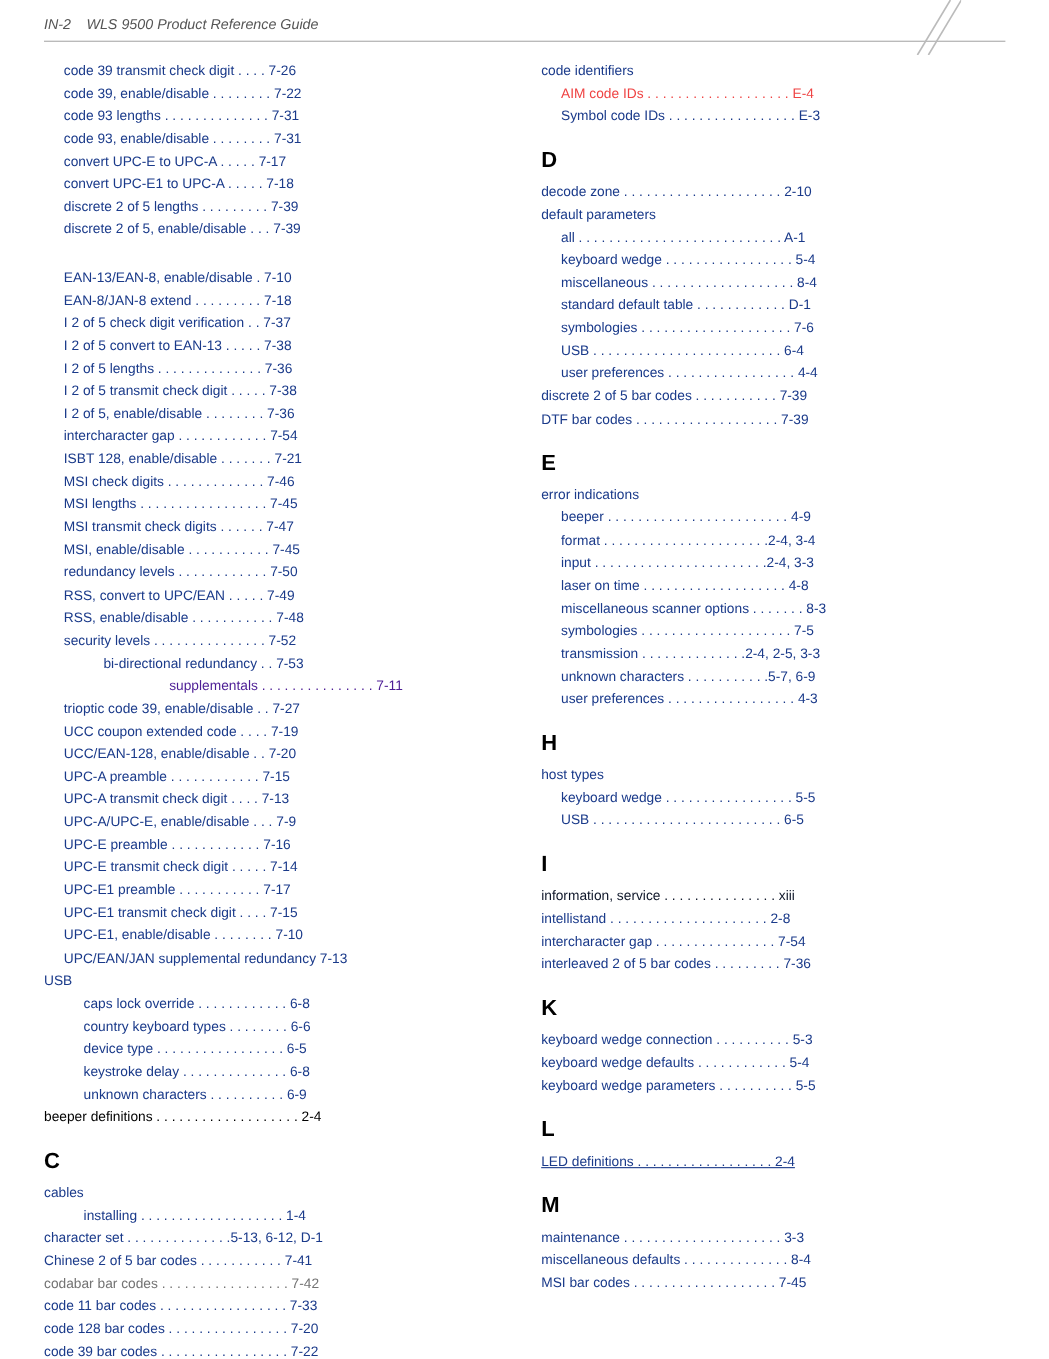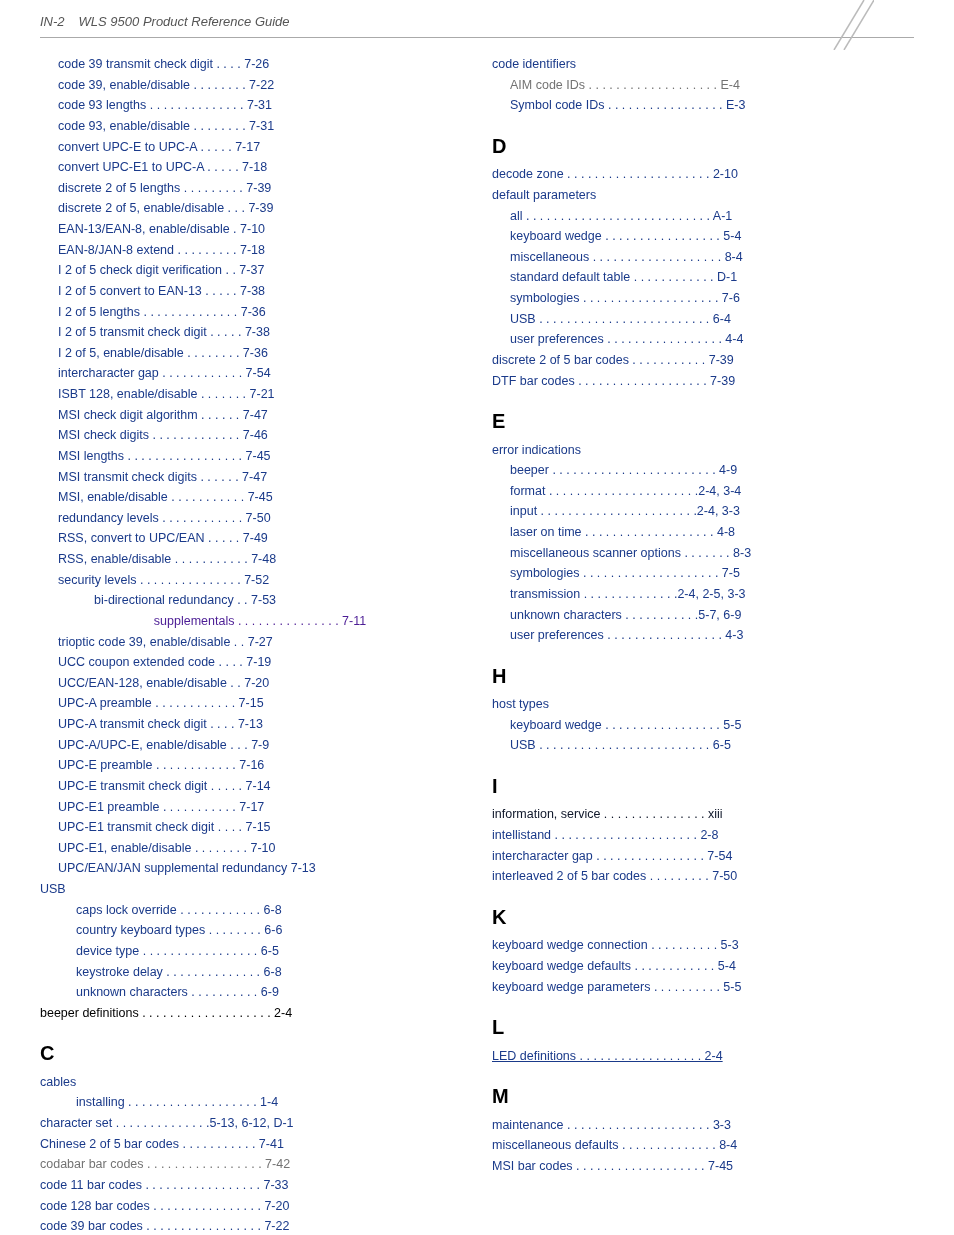--- a/index.html
+++ b/index.html
@@ -42,30 +42,29 @@
   <div style="flex:1; min-width:0; font-size:12.2px; line-height:1.62; color:#1a3a8a;">
 
     <span class="entry-line indent1" style="display:block; padding-left:18px; color:#1a3a8a;">code 39 transmit check digit  . . . . 7-26</span>
     <span class="entry-line indent1" style="display:block; padding-left:18px; color:#1a3a8a;">code 39, enable/disable  . . . . . . . . 7-22</span>
     <span class="entry-line indent1" style="display:block; padding-left:18px; color:#1a3a8a;">code 93 lengths  . . . . . . . . . . . . . . 7-31</span>
     <span class="entry-line indent1" style="display:block; padding-left:18px; color:#1a3a8a;">code 93, enable/disable  . . . . . . . . 7-31</span>
     <span class="entry-line indent1" style="display:block; padding-left:18px; color:#1a3a8a;">convert UPC-E to UPC-A  . . . . . 7-17</span>
     <span class="entry-line indent1" style="display:block; padding-left:18px; color:#1a3a8a;">convert UPC-E1 to UPC-A  . . . . . 7-18</span>
     <span class="entry-line indent1" style="display:block; padding-left:18px; color:#1a3a8a;">discrete 2 of 5 lengths  . . . . . . . . . 7-39</span>
     <span class="entry-line indent1" style="display:block; padding-left:18px; color:#1a3a8a;">discrete 2 of 5, enable/disable  . . . 7-39</span>
-    <span class="entry-line indent1" style="display:block; padding-left:18px; color:#1a3a8a;">EAN-13/EAN-8, enable/disable  . 7-10</span>
+    <span class="entry-line indent1" style="display:block; padding-left:18px; color:#1a3a8a;margin-top:23px;">EAN-13/EAN-8, enable/disable  . 7-10</span>
     <span class="entry-line indent1" style="display:block; padding-left:18px; color:#1a3a8a;">EAN-8/JAN-8 extend  . . . . . . . . . 7-18</span>
     <span class="entry-line indent1" style="display:block; padding-left:18px; color:#1a3a8a;">I 2 of 5 check digit verification  . . 7-37</span>
     <span class="entry-line indent1" style="display:block; padding-left:18px; color:#1a3a8a;">I 2 of 5 convert to EAN-13  . . . . . 7-38</span>
     <span class="entry-line indent1" style="display:block; padding-left:18px; color:#1a3a8a;">I 2 of 5 lengths  . . . . . . . . . . . . . . 7-36</span>
     <span class="entry-line indent1" style="display:block; padding-left:18px; color:#1a3a8a;">I 2 of 5 transmit check digit  . . . . . 7-38</span>
     <span class="entry-line indent1" style="display:block; padding-left:18px; color:#1a3a8a;">I 2 of 5, enable/disable  . . . . . . . . 7-36</span>
     <span class="entry-line indent1" style="display:block; padding-left:18px; color:#1a3a8a;">intercharacter gap  . . . . . . . . . . . . 7-54</span>
     <span class="entry-line indent1" style="display:block; padding-left:18px; color:#1a3a8a;">ISBT 128, enable/disable  . . . . . . . 7-21</span>
-    <span class="entry-line indent1" style="display:block; padding-left:18px; color:#1a3a8a;">MSI check digit algorithm  . . . . . . 7-47</span>
     <span class="entry-line indent1" style="display:block; padding-left:18px; color:#1a3a8a;">MSI check digits  . . . . . . . . . . . . . 7-46</span>
     <span class="entry-line indent1" style="display:block; padding-left:18px; color:#1a3a8a;">MSI lengths  . . . . . . . . . . . . . . . . . 7-45</span>
     <span class="entry-line indent1" style="display:block; padding-left:18px; color:#1a3a8a;">MSI transmit check digits  . . . . . . 7-47</span>
     <span class="entry-line indent1" style="display:block; padding-left:18px; color:#1a3a8a;">MSI, enable/disable  . . . . . . . . . . . 7-45</span>
     <span class="entry-line indent1" style="display:block; padding-left:18px; color:#1a3a8a;">redundancy levels  . . . . . . . . . . . . 7-50</span>
     <span class="entry-line indent1" style="display:block; padding-left:18px; color:#1a3a8a;">RSS, convert to UPC/EAN  . . . . . 7-49</span>
     <span class="entry-line indent1" style="display:block; padding-left:18px; color:#1a3a8a;">RSS, enable/disable  . . . . . . . . . . . 7-48</span>
     <span class="entry-line indent1" style="display:block; padding-left:18px; color:#1a3a8a;">security levels  . . . . . . . . . . . . . . . 7-52</span>
     <span class="entry-line" style="display:block; padding-left:54px; color:#1a3a8a;">bi-directional redundancy  . . 7-53</span>
     <span class="entry-line indent1" style="display:block; padding-left:18px; color:#4c1d95;text-align:center;">supplementals  . . . . . . . . . . . . . . . 7-11</span>
@@ -97,21 +96,21 @@
     <span class="entry-line" style="display:block; color:#737373;">codabar bar codes  . . . . . . . . . . . . . . . . . 7-42</span>
     <span class="entry-line" style="display:block; color:#1a3a8a;">code 11 bar codes  . . . . . . . . . . . . . . . . . 7-33</span>
     <span class="entry-line" style="display:block; color:#1a3a8a;">code 128 bar codes  . . . . . . . . . . . . . . . . 7-20</span>
     <span class="entry-line" style="display:block; color:#1a3a8a;">code 39 bar codes  . . . . . . . . . . . . . . . . . 7-22</span>
 
   </div>
 
   <div style="flex:1; min-width:0; font-size:12.2px; line-height:1.62; color:#1a3a8a;">
 
     <span class="entry-line" style="display:block; color:#1a3a8a;">code identifiers</span>
-    <span class="entry-line" style="display:block; padding-left:18px; color:#737373;">AIM code IDs  . . . . . . . . . . . . . . . . . . . E-4</span>
+    <span class="entry-line" style="display:block; padding-left:18px; color:#ef4444;">AIM code IDs  . . . . . . . . . . . . . . . . . . . E-4</span>
     <span class="entry-line" style="display:block; padding-left:18px; color:#1a3a8a;">Symbol code IDs  . . . . . . . . . . . . . . . . . E-3</span>
 
     <div style="font-size:20px; font-weight:bold; color:#000; margin-top:14px; margin-bottom:2px;">D</div>
     <span class="entry-line" style="display:block; color:#1a3a8a;">decode zone  . . . . . . . . . . . . . . . . . . . . . 2-10</span>
     <span class="entry-line" style="display:block; color:#1a3a8a;">default parameters</span>
     <span class="entry-line" style="display:block; padding-left:18px; color:#1a3a8a;">all  . . . . . . . . . . . . . . . . . . . . . . . . . . . A-1</span>
     <span class="entry-line" style="display:block; padding-left:18px; color:#1a3a8a;">keyboard wedge  . . . . . . . . . . . . . . . . . 5-4</span>
     <span class="entry-line" style="display:block; padding-left:18px; color:#1a3a8a;">miscellaneous  . . . . . . . . . . . . . . . . . . . 8-4</span>
     <span class="entry-line" style="display:block; padding-left:18px; color:#1a3a8a;">standard default table  . . . . . . . . . . . . D-1</span>
     <span class="entry-line" style="display:block; padding-left:18px; color:#1a3a8a;">symbologies  . . . . . . . . . . . . . . . . . . . . 7-6</span>
@@ -134,21 +133,21 @@
 
     <div style="font-size:20px; font-weight:bold; color:#000; margin-top:14px; margin-bottom:2px;">H</div>
     <span class="entry-line" style="display:block; color:#1a3a8a;">host types</span>
     <span class="entry-line" style="display:block; padding-left:18px; color:#1a3a8a;">keyboard wedge  . . . . . . . . . . . . . . . . . 5-5</span>
     <span class="entry-line" style="display:block; padding-left:18px; color:#1a3a8a;">USB  . . . . . . . . . . . . . . . . . . . . . . . . . 6-5</span>
 
     <div style="font-size:20px; font-weight:bold; color:#000; margin-top:14px; margin-bottom:2px;">I</div>
     <span class="entry-line" style="display:block; color:#0f172a;">information, service  . . . . . . . . . . . . . . . xiii</span>
     <span class="entry-line" style="display:block; color:#1a3a8a;">intellistand  . . . . . . . . . . . . . . . . . . . . . 2-8</span>
     <span class="entry-line" style="display:block; color:#1a3a8a;">intercharacter gap  . . . . . . . . . . . . . . . . 7-54</span>
-    <span class="entry-line" style="display:block; color:#1a3a8a;">interleaved 2 of 5 bar codes  . . . . . . . . . 7-50</span>
+    <span class="entry-line" style="display:block; color:#1a3a8a;">interleaved 2 of 5 bar codes  . . . . . . . . . 7-36</span>
 
     <div style="font-size:20px; font-weight:bold; color:#000; margin-top:14px; margin-bottom:2px;">K</div>
     <span class="entry-line" style="display:block; color:#1a3a8a;">keyboard wedge connection  . . . . . . . . . . 5-3</span>
     <span class="entry-line" style="display:block; color:#1a3a8a;">keyboard wedge defaults  . . . . . . . . . . . . 5-4</span>
     <span class="entry-line" style="display:block; color:#1a3a8a;">keyboard wedge parameters  . . . . . . . . . . 5-5</span>
 
     <div style="font-size:20px; font-weight:bold; color:#000; margin-top:14px; margin-bottom:2px;">L</div>
     <span class="entry-line" style="display:block; color:#1a3a8a; text-decoration:underline; text-decoration-color:#1a3a8a;">LED definitions  . . . . . . . . . . . . . . . . . . 2-4</span>
 
     <div style="font-size:20px; font-weight:bold; color:#000; margin-top:14px; margin-bottom:2px;">M</div>

